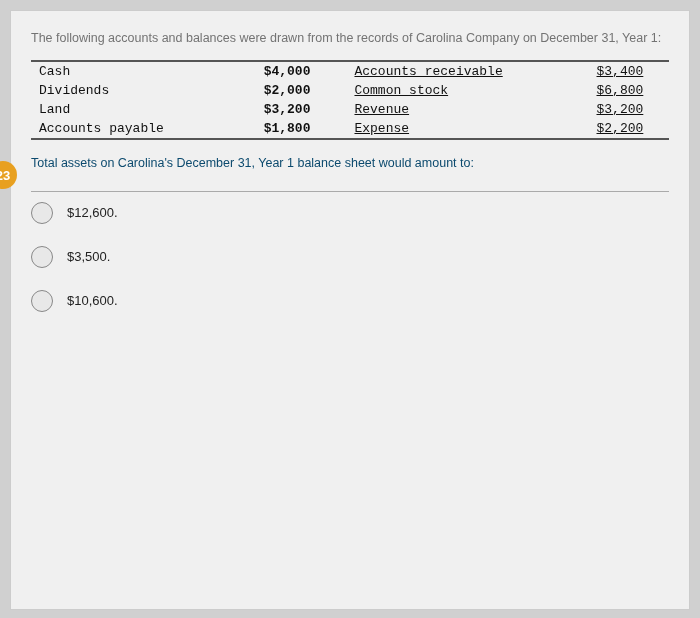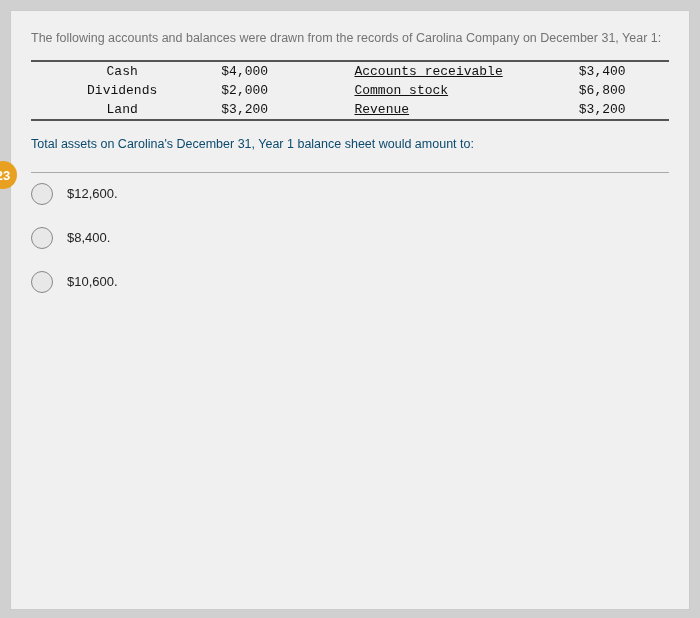--- a/index.html
+++ b/index.html
@@ -64,36 +64,37 @@
 
     .accounts-table td {
       padding: 2px 8px;
       font-family: 'Courier New', Courier, monospace;
       font-size: 13px;
       color: #111;
     }
 
     .accounts-table .label-col {
       width: 130px;
-      text-align: center;
     }
 
     .accounts-table .amount-col {
       width: 75px;
-      text-align: left;
+      text-align: right;
+      font-weight: bold;
     }
 
     .accounts-table .label-col2 {
       width: 160px;
       text-decoration: underline;
     }
 
     .accounts-table .amount-col2 {
       width: 70px;
-      text-align: left;
+      text-align: center;
+      text-decoration: underline;
     }
 
     .total-text {
       font-family: Arial, sans-serif;
       font-size: 12.5px;
       color: #0c4a6e;
       margin-bottom: 18px;
       line-height: 1.5;
     }
 
@@ -161,36 +162,43 @@
       <td class="label-col2">Common stock</td>
       <td class="amount-col2">$6,800</td>
     </tr>
         <tr>
       <td class="label-col">Land</td>
       <td class="amount-col">$3,200</td>
       <td style="width:20px"></td>
       <td class="label-col2">Revenue</td>
       <td class="amount-col2">$3,200</td>
     </tr>
+        <tr>
+      <td class="label-col">Accounts payable</td>
+      <td class="amount-col">$1,800</td>
+      <td style="width:20px"></td>
+      <td class="label-col2">Expense</td>
+      <td class="amount-col2">$2,200</td>
+    </tr>
       </tbody>
   </table>
 
   <p class="total-text">Total assets on Carolina's December 31, Year 1 balance sheet would amount to:</p>
 
   <hr class="divider-line">
 
 
   <div id="options-container">
   <div class="option">
       <div class="radio-circle"></div>
       <span class="option-text">$12,600.</span>
     </div>
       <div class="option">
       <div class="radio-circle"></div>
-      <span class="option-text">$8,400.</span>
+      <span class="option-text">$3,500.</span>
     </div>
       <div class="option">
       <div class="radio-circle"></div>
       <span class="option-text">$10,600.</span>
     </div>
     </div>
 
 </div>
 
 </body></html>

